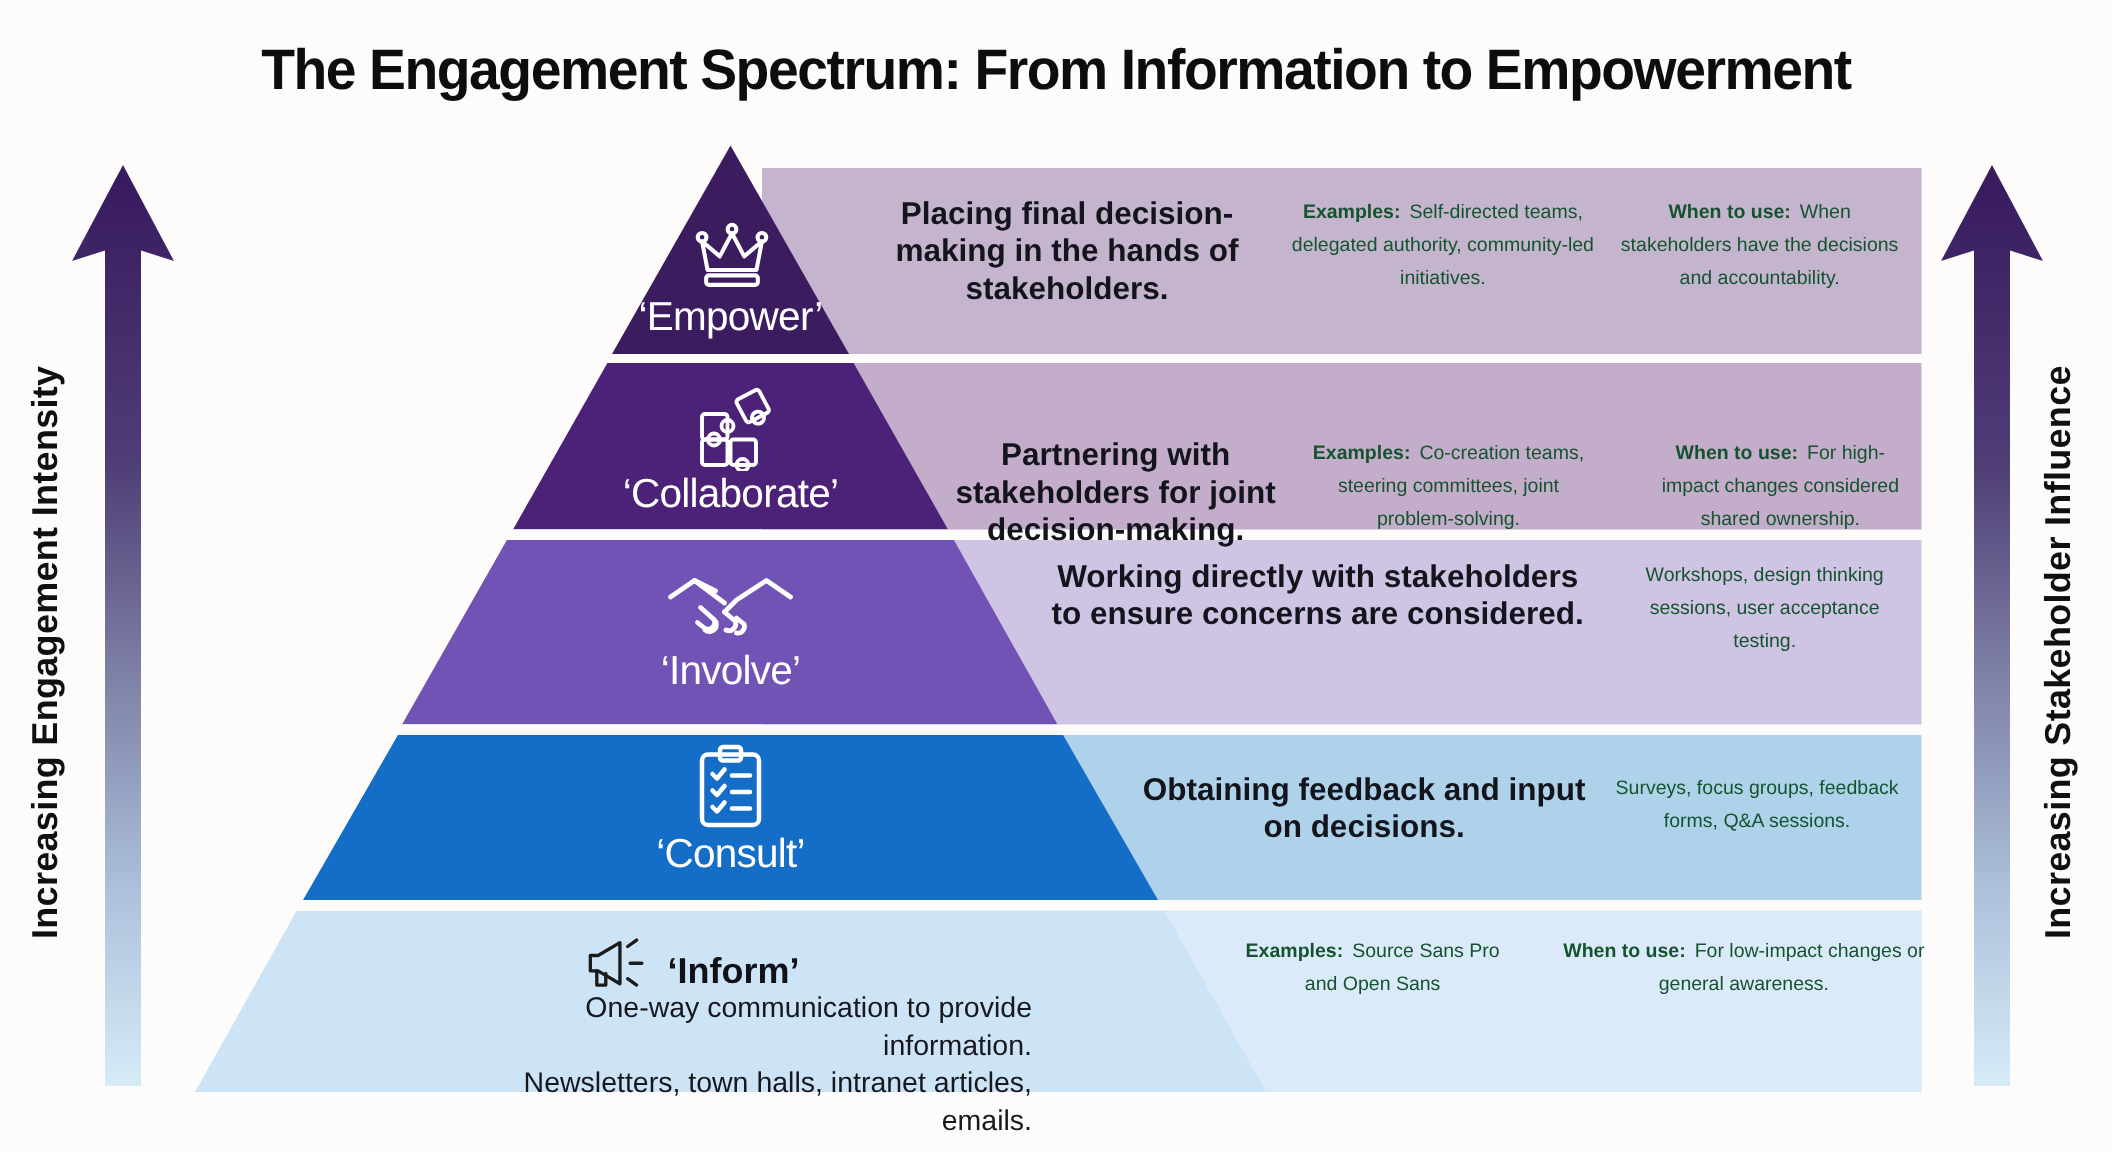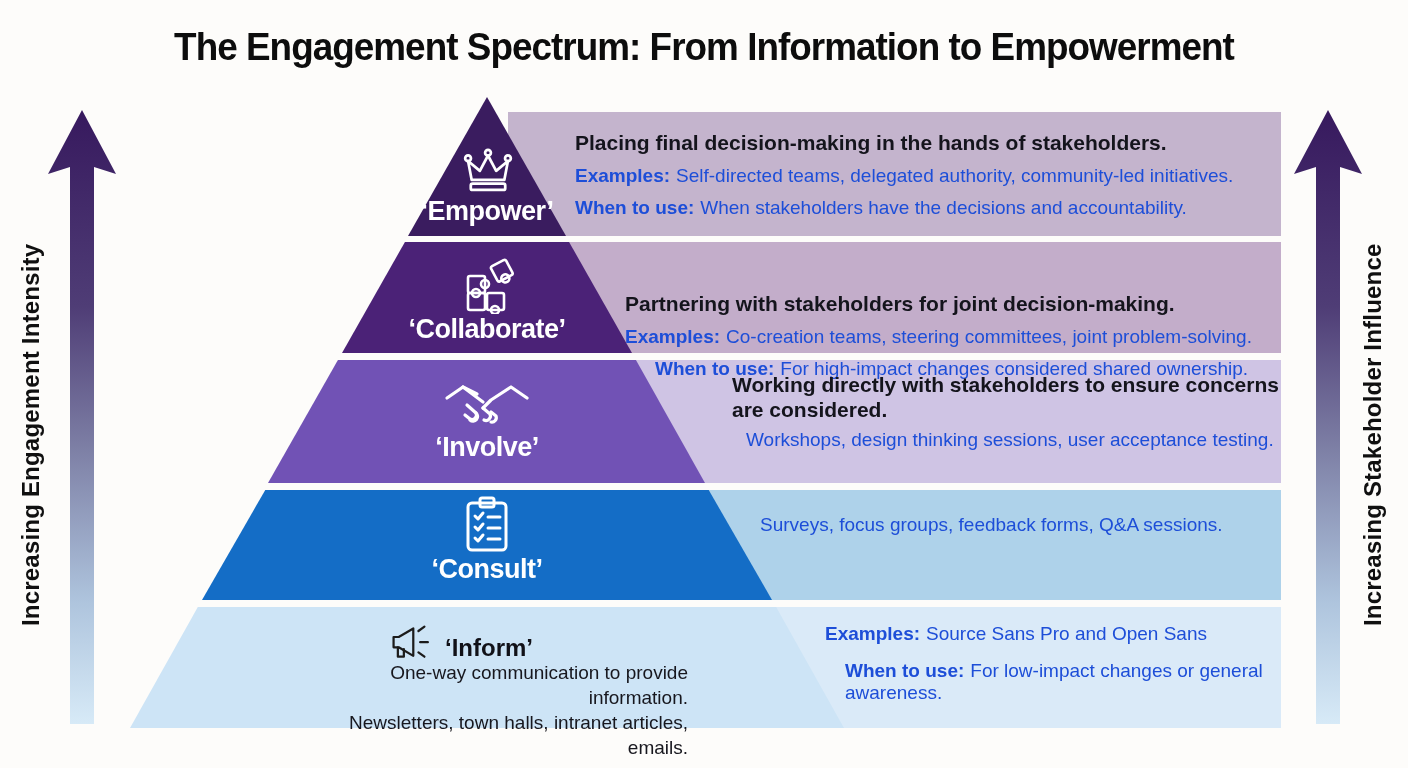--- a/index.html
+++ b/index.html
@@ -37,36 +37,36 @@
         clip-path:polygon(50% 0,100% 100%,0 100%);}
   .trap2{left:342px;top:242px;width:290px;height:111px;background:#4b2277;
         clip-path:polygon(21.7% 0,78.3% 0,100% 100%,0 100%);}
   .trap3{left:268px;top:360px;width:437px;height:123px;background:#7152b5;
         clip-path:polygon(16% 0,84.2% 0,100% 100%,0 100%);}
   .trap4{left:202px;top:490px;width:570px;height:110px;background:#146dc6;
         clip-path:polygon(11.1% 0,88.9% 0,100% 100%,0 100%);}
   .trap5{left:130px;top:607px;width:714px;height:121px;background:#cde4f6;
         clip-path:polygon(9.5% 0,90.5% 0,100% 100%,0 100%);}
   
-  .band-label{width:300px;text-align:center;font-weight:bold;color:#ffffff;
+  .band-label{width:300px;text-align:center;font-weight:normal;color:#ffffff;
     font-size:27px;letter-spacing:-0.5px;}
   .lbl1{left:337px;top:196px;}
   .lbl2{left:337px;top:314px;}
   .lbl3{left:337px;top:432px;}
   .lbl4{left:337px;top:554px;}
   .icon{display:block;}
   
-  .tblock{display:flex;flex-direction:column;}
+  .tblock{display:flex;text-align:center;}
   .tblock .head{font-size:21px;font-weight:bold;line-height:25px;color:#14141c;}
-  .tblock .line{font-size:19px;line-height:22px;color:#1d4ed8;}
+  .tblock .line{font-size:13px;line-height:22px;color:#14532d;}
   .bl{font-weight:bold;margin-right:6px;}
   .t1{left:575px;top:130px;width:695px;gap:10px;}
   .t2{left:625px;top:255px;width:650px;gap:10px;margin-top:36px;}
   .t2 .when{padding-left:30px;}
-  .t3{left:695px;top:372px;width:575px;gap:7px;margin-left:37px;}
+  .t3{left:695px;top:372px;width:575px;gap:7px;}
   .t3 .ex{padding-left:14px;}
   .t3 .when{padding-left:28px;}
   .t4{left:760px;top:514px;width:520px;gap:4px;}
   .t4 .when{padding-left:16px;}
   
   .inform-title{left:385px;top:624px;display:flex;align-items:flex-end;gap:12px;}
   .inform-title .band-label-dark{font-size:24px;font-weight:bold;color:#111118;}
   .inform-desc{left:288px;top:660px;width:400px;text-align:right;
     font-size:19px;line-height:25px;color:#17171e;}
   .t5{left:825px;top:623px;width:460px;gap:15px;}
@@ -184,20 +184,21 @@
 </div>
 
 <div class="abs tblock t3">
   <div class="head">Working directly with stakeholders to ensure concerns are considered.</div>
   <div class="line ex">
     <span>Workshops, design thinking sessions, user acceptance testing.</span>
   </div>
 </div>
 
 <div class="abs tblock t4">
+  <div class="head">Obtaining feedback and input on decisions.</div>
   <div class="line ex">
     <span>Surveys, focus groups, feedback forms, Q&amp;A sessions.</span>
   </div>
 </div>
 
 <div class="abs inform-title">
   <svg class="icon" width="48" height="38" viewBox="0 0 56 44" fill="none" stroke="#1b1b1b" stroke-width="2.6" stroke-linejoin="round" stroke-linecap="round">
     <path d="M10 15 h6 l17 -10 v32 l-17 -10 h-6 z"></path>
     <path d="M15 27 v11 h7 v-9"></path>
     <path d="M39 8 l7 -5"></path>

